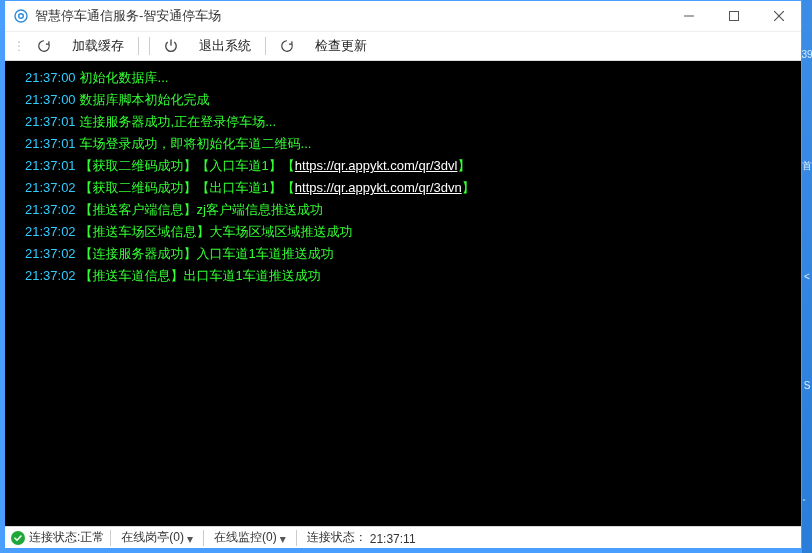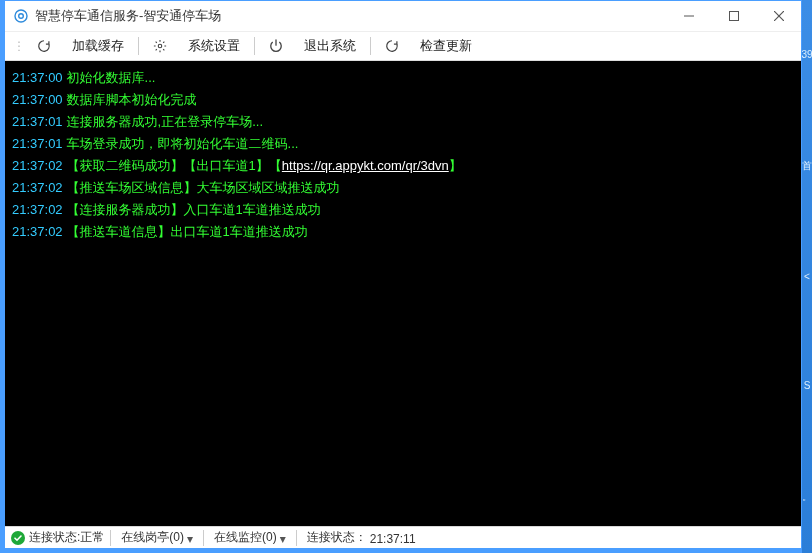--- a/index.html
+++ b/index.html
@@ -7,21 +7,21 @@
     .window { position: absolute; left: 4px; top: 0; right: 10px; bottom: 4px; background: #fff; display: flex; flex-direction: column; border: 1px solid #4a9eff; }
     .titlebar { height: 30px; display: flex; align-items: center; background: #fff; padding-left: 8px; }
     .titlebar-icon { width: 16px; height: 16px; margin-right: 6px; display:inline-flex; align-items:center; justify-content:center;}
     .titlebar-title { flex: 1; font-size: 13px; color: #333; }
     .win-controls { display: flex; }
     .win-btn { width: 45px; height: 30px; display: flex; align-items: center; justify-content: center; color: #555; }
     .toolbar { height: 30px; display: flex; align-items: center; padding: 0 8px; border-bottom: 1px solid #ddd; border-top: 1px solid #eee; gap: 2px; }
     .grip { color: #bbb; padding: 0 4px 0 0; letter-spacing: -2px; }
     .tbtn { display: flex; align-items: center; gap: 21px; padding: 3px 8px; color: #222; font-size: 13px; cursor: default; }
     .sep { width: 1px; height: 18px; background: #ccc; margin: 0 4px; }
-    .console { flex: 1; background: #000; color: #0f0; padding: 6px 7px; overflow: hidden; font-size: 13px; line-height: 22px; }
+    .console { flex: 1; background: #000; color: #0f0; padding: 6px 20px; overflow: hidden; font-size: 13px; line-height: 22px; }
     .line { white-space: nowrap; }
     .ts { color: #3cf; margin-right: 4px; }
     .msg { color: #3f3; }
     .link { color: #fff; text-decoration: underline; }
     .statusbar { height: 22px; background: #fff; border-top: 1px solid #d8d8d8; display: flex; align-items: center; padding: 0 6px; gap: 6px; font-size: 12px; color: #333; }
     .status-ok { display: flex; align-items: center; gap: 4px; }
     .status-ok .dot { width: 14px; height: 14px; border-radius: 50%; background: #1ea838; display:inline-flex; align-items:center; justify-content:center;}
     .status-ok .dot svg { display:block; }
     .status-item { color: #333; padding: 0 4px; display:flex; align-items:flex-end; gap:3px;}
     .status-sep { width: 1px; height: 16px; background: #ccc; }
@@ -67,29 +67,20 @@
     <div class="tbtn">
       <span>
           <svg width="14" height="14" viewBox="0 0 16 16">
             <path d="M8 2a6 6 0 1 0 5.6 3.9" fill="none" stroke="#444" stroke-width="1.4"></path>
             <path d="M13.6 2.5 L13.6 5.9 L10.2 5.9" fill="none" stroke="#444" stroke-width="1.4"></path>
           </svg>
         </span>
       <span>加载缓存</span>
     </div>
     <span class="sep"></span>
-    <div class="tbtn">
-      <span>
-          <svg width="14" height="14" viewBox="0 0 16 16">
-            <circle cx="8" cy="8" r="2" fill="none" stroke="#444" stroke-width="1.3"></circle>
-            <path d="M8 1v2M8 13v2M1 8h2M13 8h2M3 3l1.4 1.4M11.6 11.6 13 13M13 3l-1.4 1.4M4.4 11.6 3 13" stroke="#444" stroke-width="1.3"></path>
-          </svg>
-        </span>
-      <span>系统设置</span>
-    </div>
     <span class="sep"></span>
     <div class="tbtn">
       <span>
           <svg width="14" height="14" viewBox="0 0 16 16">
             <path d="M8 1v6" stroke="#444" stroke-width="1.5" stroke-linecap="round"></path>
             <path d="M4.2 3.5a6 6 0 1 0 7.6 0" fill="none" stroke="#444" stroke-width="1.5"></path>
           </svg>
         </span>
       <span>退出系统</span>
     </div>
@@ -103,21 +94,23 @@
         </span>
       <span>检查更新</span>
     </div>
   </div>
 
   <div class="console" id="console">
       <div class="line"><span class="ts">21:37:00</span><span class="msg">初始化数据库...</span></div>
       <div class="line"><span class="ts">21:37:00</span><span class="msg">数据库脚本初始化完成</span></div>
       <div class="line"><span class="ts">21:37:01</span><span class="msg">连接服务器成功,正在登录停车场...</span></div>
       <div class="line"><span class="ts">21:37:01</span><span class="msg">车场登录成功，即将初始化车道二维码...</span></div>
+      <div class="line"><span class="ts">21:37:01</span><span class="msg">【获取二维码成功】【入口车道1】【</span><span class="link">https://qr.appykt.com/qr/3dvl</span><span class="msg">】</span></div>
       <div class="line"><span class="ts">21:37:02</span><span class="msg">【获取二维码成功】【出口车道1】【</span><span class="link">https://qr.appykt.com/qr/3dvn</span><span class="msg">】</span></div>
+      <div class="line"><span class="ts">21:37:02</span><span class="msg">【推送客户端信息】zj客户端信息推送成功</span></div>
       <div class="line"><span class="ts">21:37:02</span><span class="msg">【推送车场区域信息】大车场区域区域推送成功</span></div>
       <div class="line"><span class="ts">21:37:02</span><span class="msg">【连接服务器成功】入口车道1车道推送成功</span></div>
       <div class="line"><span class="ts">21:37:02</span><span class="msg">【推送车道信息】出口车道1车道推送成功</span></div>
     </div>
 
   <div class="statusbar">
     <div class="status-ok">
       <span class="dot">
           <svg width="10" height="10" viewBox="0 0 10 10">
             <path d="M2 5.2 4 7.2 8 3" stroke="#fff" stroke-width="1.6" fill="none" stroke-linecap="round"></path>

